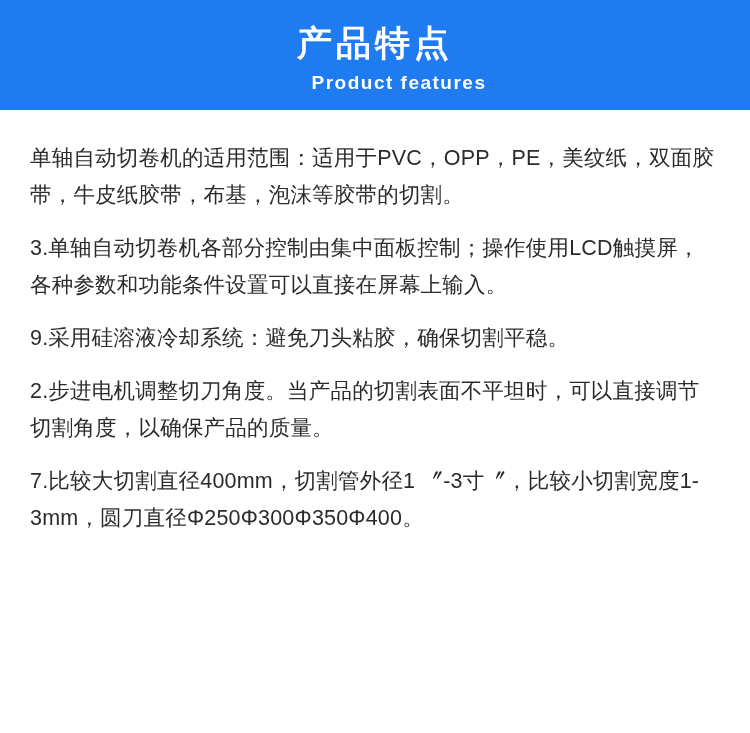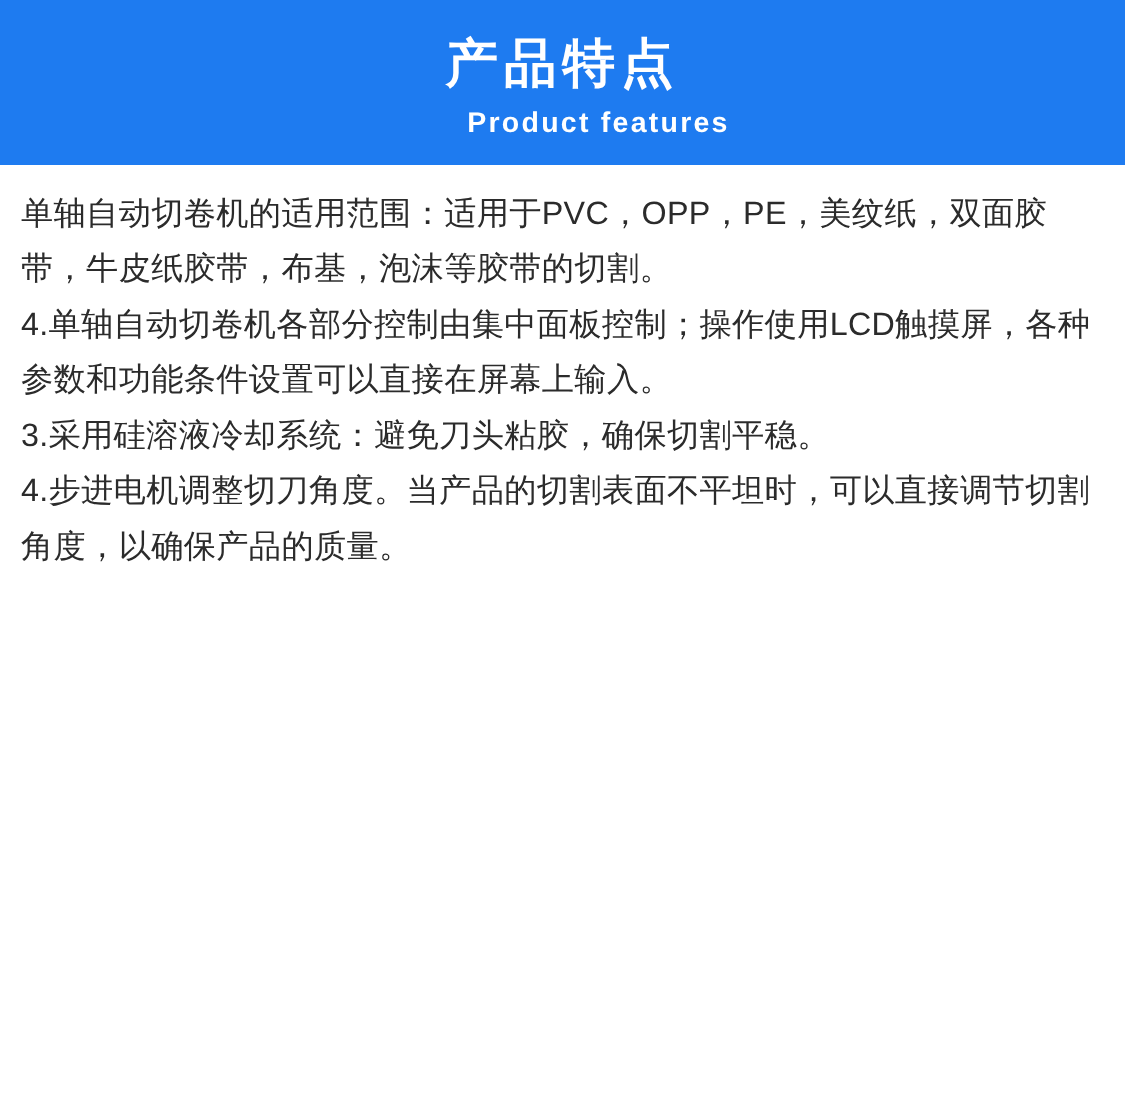--- a/index.html
+++ b/index.html
@@ -52,35 +52,36 @@
   .content {
     flex: 1;
     padding: 14px 14px 0 14px;
     box-sizing: border-box;
   }
   .para {
     color: #2b2b2b;
     font-size: 21.5px;
     line-height: 37px;
     letter-spacing: 0.2px;
-    margin: 0;
+    margin: 16px;
     text-align: left;
     word-break: break-word;
   }
 </style>
 </head>
 <body>
 
 <div class="page">
 
   <div class="header">
     <div class="header-title">产品特点</div>
     <div class="header-subtitle">Product features</div>
   </div>
 
   <div class="content">
     <p class="para">单轴自动切卷机的适用范围：适用于PVC，OPP，PE，美纹纸，双面胶带，牛皮纸胶带，布基，泡沫等胶带的切割。</p>
-    <p class="para">4.单轴自动切卷机各部分控制由集中面板控制；操作使用LCD触摸屏，各种参数和功能条件设置可以直接在屏幕上输入。</p>
-    <p class="para">3.采用硅溶液冷却系统：避免刀头粘胶，确保切割平稳。</p>
-    <p class="para">4.步进电机调整切刀角度。当产品的切割表面不平坦时，可以直接调节切割角度，以确保产品的质量。</p>
+    <p class="para">3.单轴自动切卷机各部分控制由集中面板控制；操作使用LCD触摸屏，各种参数和功能条件设置可以直接在屏幕上输入。</p>
+    <p class="para">9.采用硅溶液冷却系统：避免刀头粘胶，确保切割平稳。</p>
+    <p class="para">2.步进电机调整切刀角度。当产品的切割表面不平坦时，可以直接调节切割角度，以确保产品的质量。</p>
+    <p class="para">7.比较大切割直径400mm，切割管外径1 〞-3寸〞，比较小切割宽度1-3mm，圆刀直径Φ250Φ300Φ350Φ400。</p>
   </div>
 
 </div>
 
 </body></html>

